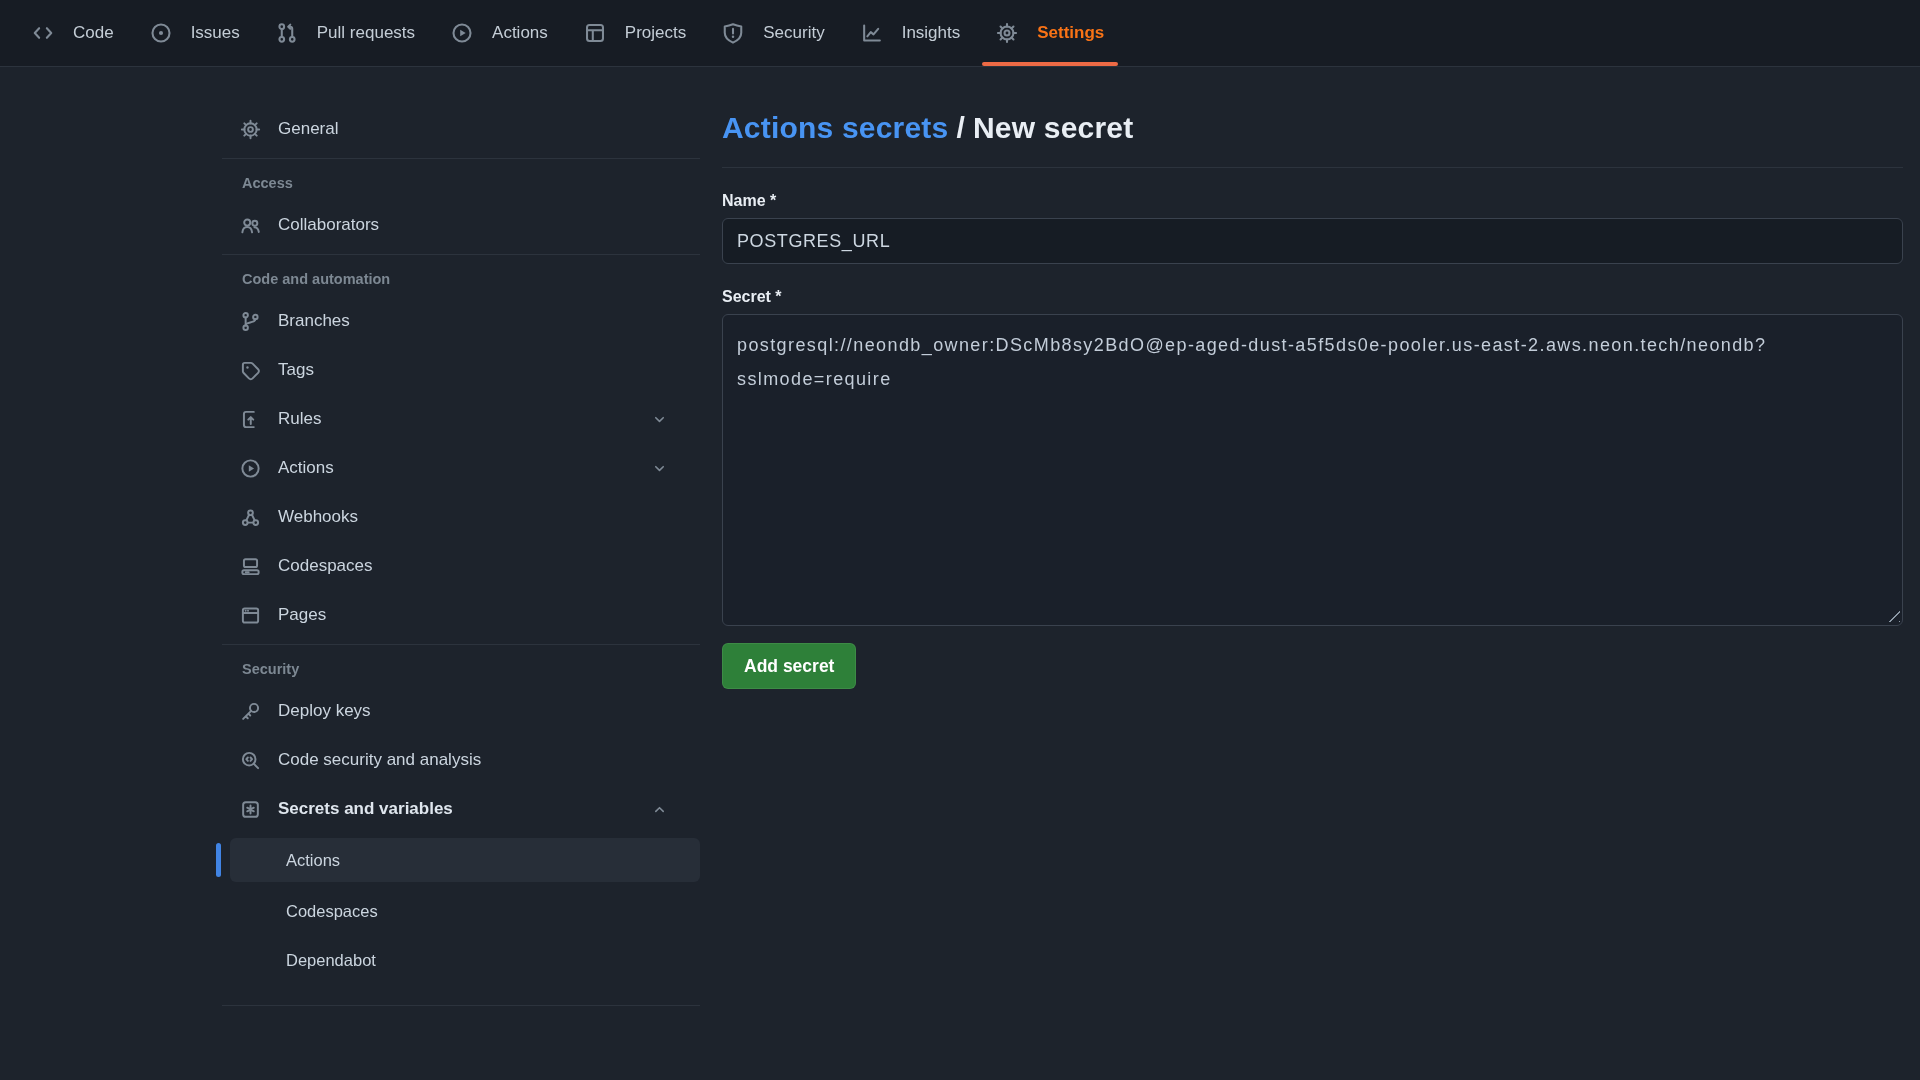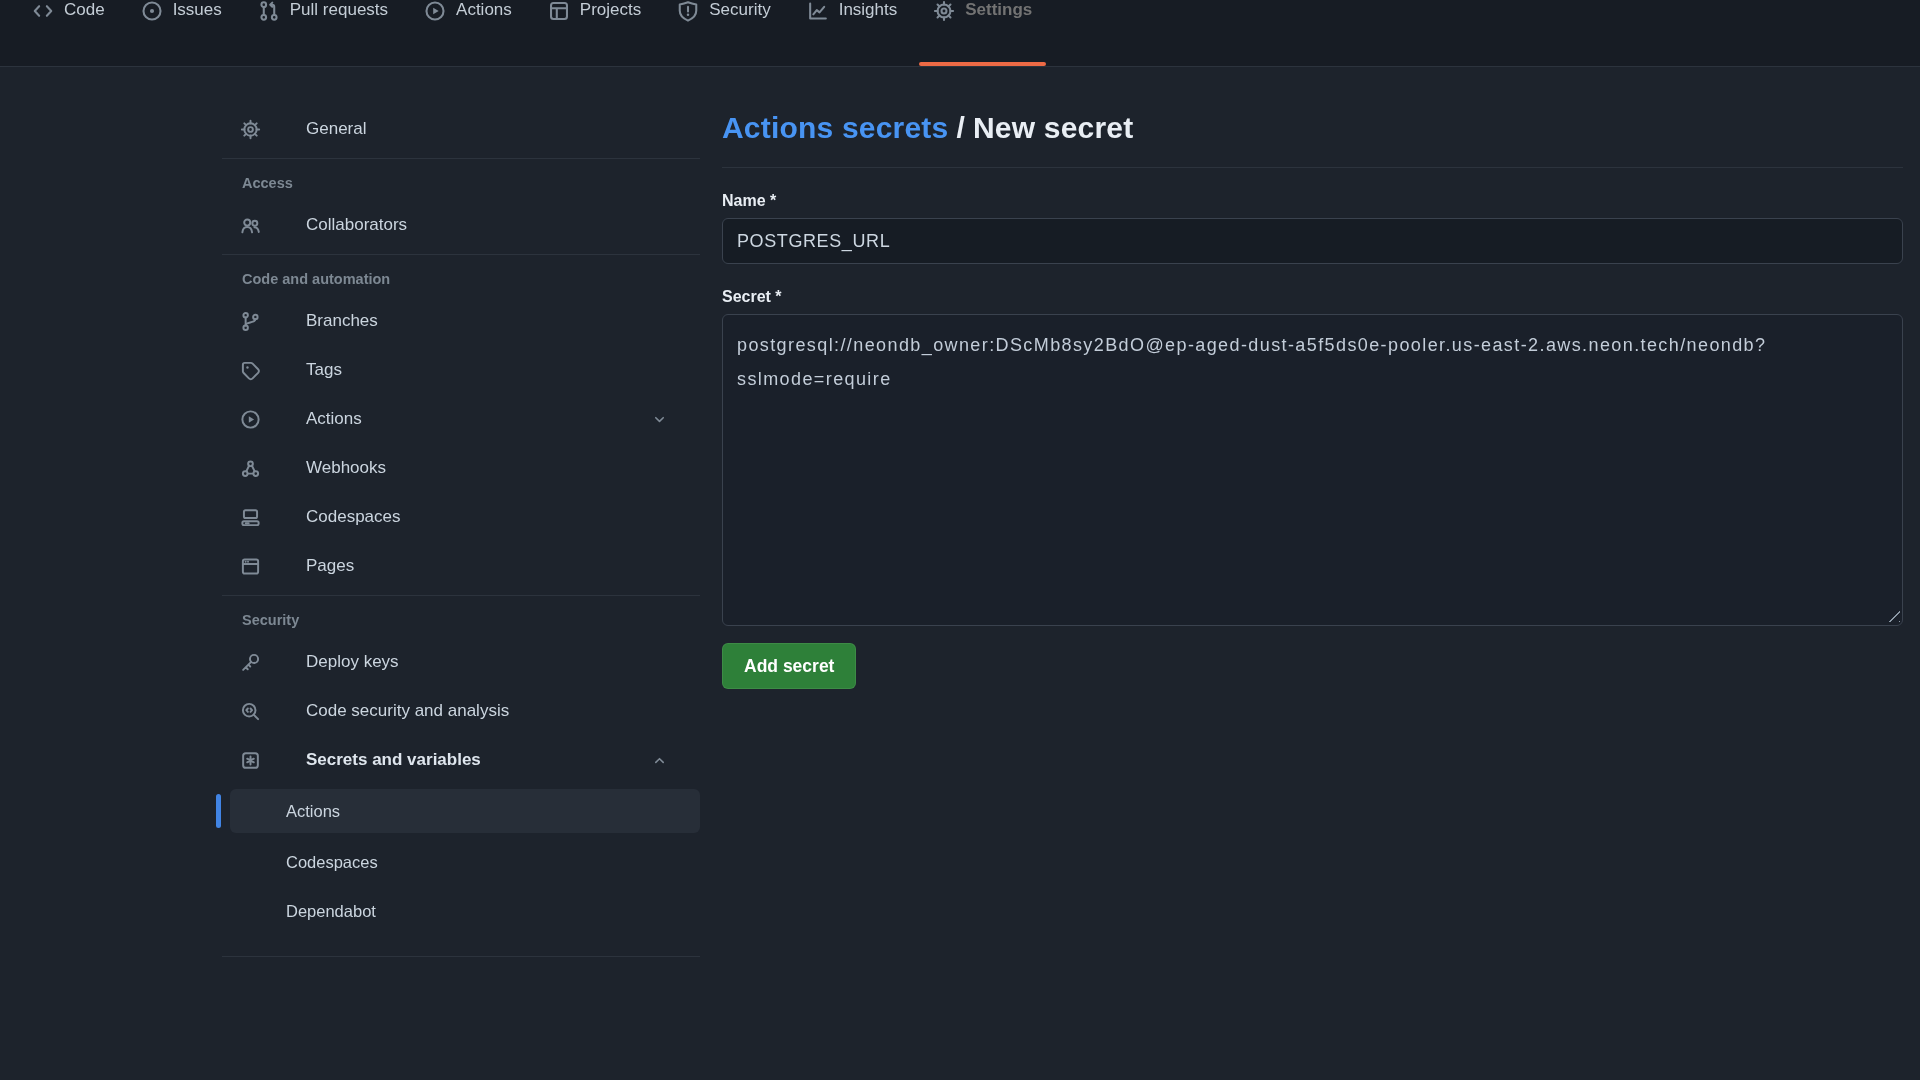--- a/index.html
+++ b/index.html
@@ -28,40 +28,40 @@
   }
   svg.ic{stroke:var(--icon);fill:none;stroke-width:1.5;stroke-linecap:round;stroke-linejoin:round;}
   svg.ic .fl{fill:var(--icon);stroke:none;}
 
   
   .topnav{
     height:67px;background:var(--nav-bg);border-bottom:1px solid var(--border);
     display:flex;align-items:stretch;padding-left:30px;gap:32px;
   }
   .nav-item{
-    display:flex;align-items:flex-start;gap:10px;position:relative;cursor:pointer;
+    display:flex;align-items:center;gap:19px;position:relative;cursor:pointer;
     color:#c4cdd6;padding:0 2px;
   }
   .nav-item svg{width:22px;height:22px;}
-  .nav-item.active{color:#737373;font-weight:700;}
+  .nav-item.active{color:#f97316;font-weight:700;}
   .nav-item.active .underline{
     position:absolute;left:-12px;right:-12px;bottom:0;height:4px;border-radius:3px;
     background:var(--accent-underline);
   }
 
   
   .layout{display:flex;height:1013px;}
   .left-gutter{width:222px;flex:none;}
   .sidebar{width:478px;flex:none;padding-top:42px;}
   .main{flex:1;margin-right:17px;padding-left:22px;padding-top:44px;}
 
   
   .side-row{
     height:40px;border-radius:6px;display:flex;align-items:center;
-    padding:0 10px 0 18px;margin-bottom:9px;cursor:pointer;color:#cbd5df;position:relative;gap:28px;
+    padding:0 10px 0 18px;margin-bottom:9px;cursor:pointer;color:#cbd5df;position:relative;
   }
   .side-row svg{width:21px;height:21px;flex:none;margin-right:17px;}
   .side-row .chev{width:17px;height:17px;margin:0 22px 0 auto;}
   .side-row.bold{font-weight:700;color:#dfe6ee;}
   .side-divider{border-top:1px solid var(--border);margin:8px 0 16px 0;}
   .section-title{
     padding-left:20px;margin:8px 0 14px 0;font-size:14.5px;font-weight:700;color:var(--muted);
   }
   .sub-row{
     height:40px;border-radius:6px;display:flex;align-items:center;
@@ -217,20 +217,30 @@
     </div>
 
     <div class="side-row">
       <svg class="ic" viewBox="0 0 16 16">
           <path d="M2.2 8.2V3.6c0-.8.6-1.4 1.4-1.4h4.6c.5 0 1 .2 1.4.6l4.2 4.2c.8.8.8 2 0 2.8l-4.2 4.2c-.8.8-2 .8-2.8 0L2.8 9.9a2 2 0 0 1-.6-1.7z"></path>
           <circle class="fl" cx="5.7" cy="5.7" r=".9"></circle>
         </svg>
       <span>Tags</span>
     </div>
 
+    <div class="side-row">
+      <svg class="ic" viewBox="0 0 16 16">
+          <path d="M10.5 2.2H4.6c-.9 0-1.6.7-1.6 1.6v8.4c0 .9.7 1.6 1.6 1.6h5.9"></path>
+          <path d="M8.2 11.5V6.2M8.2 6.2 6.3 8.1M8.2 6.2l1.9 1.9"></path>
+        </svg>
+      <span>Rules</span>
+      <svg class="ic chev" viewBox="0 0 16 16">
+          <path d="M4.5 6.3 8 9.8l3.5-3.5"></path>
+        </svg>
+    </div>
 
     <div class="side-row">
       <svg class="ic" viewBox="0 0 16 16">
           <circle cx="8" cy="8" r="6.2"></circle>
           <path class="fl" d="M6.7 5.6v4.8L10.7 8z"></path>
         </svg>
       <span>Actions</span>
       <svg class="ic chev" viewBox="0 0 16 16">
           <path d="M4.5 6.3 8 9.8l3.5-3.5"></path>
         </svg>

